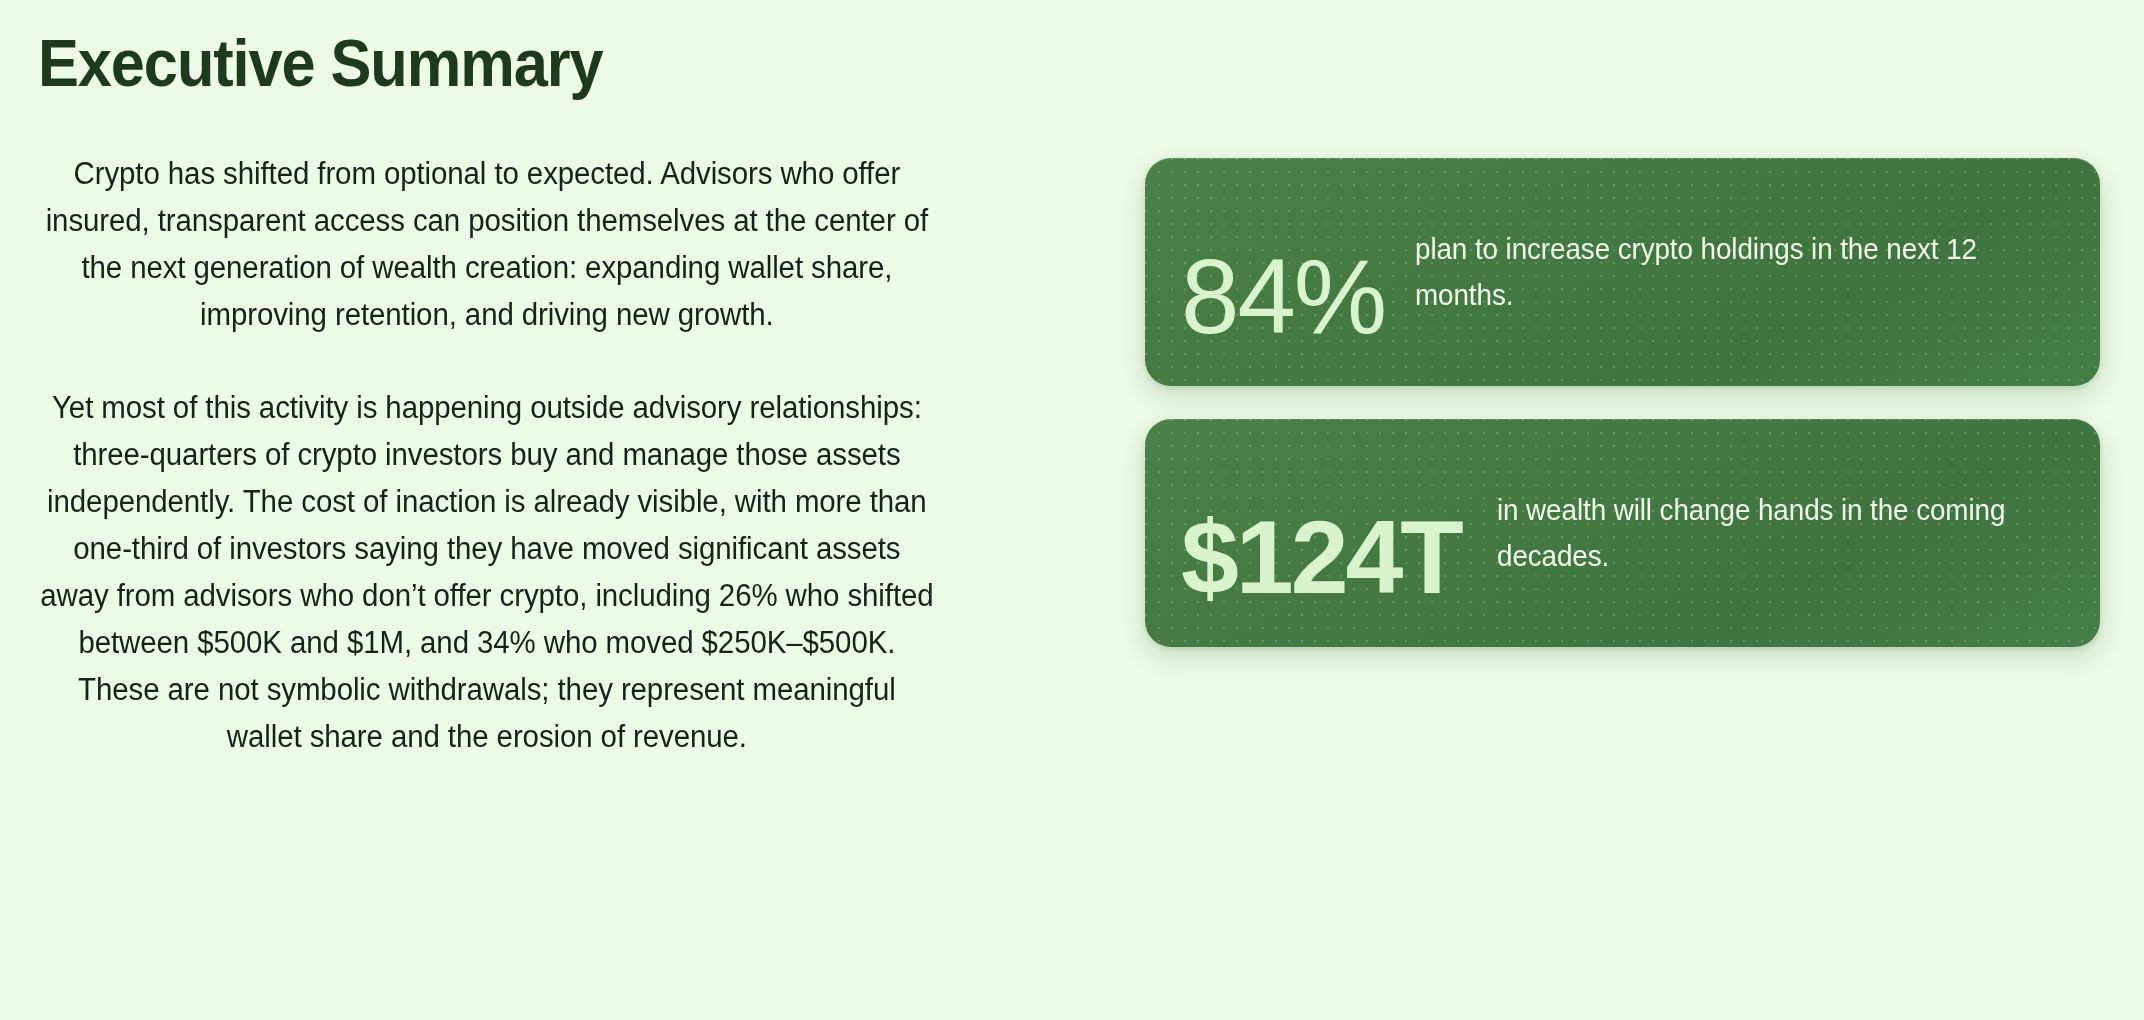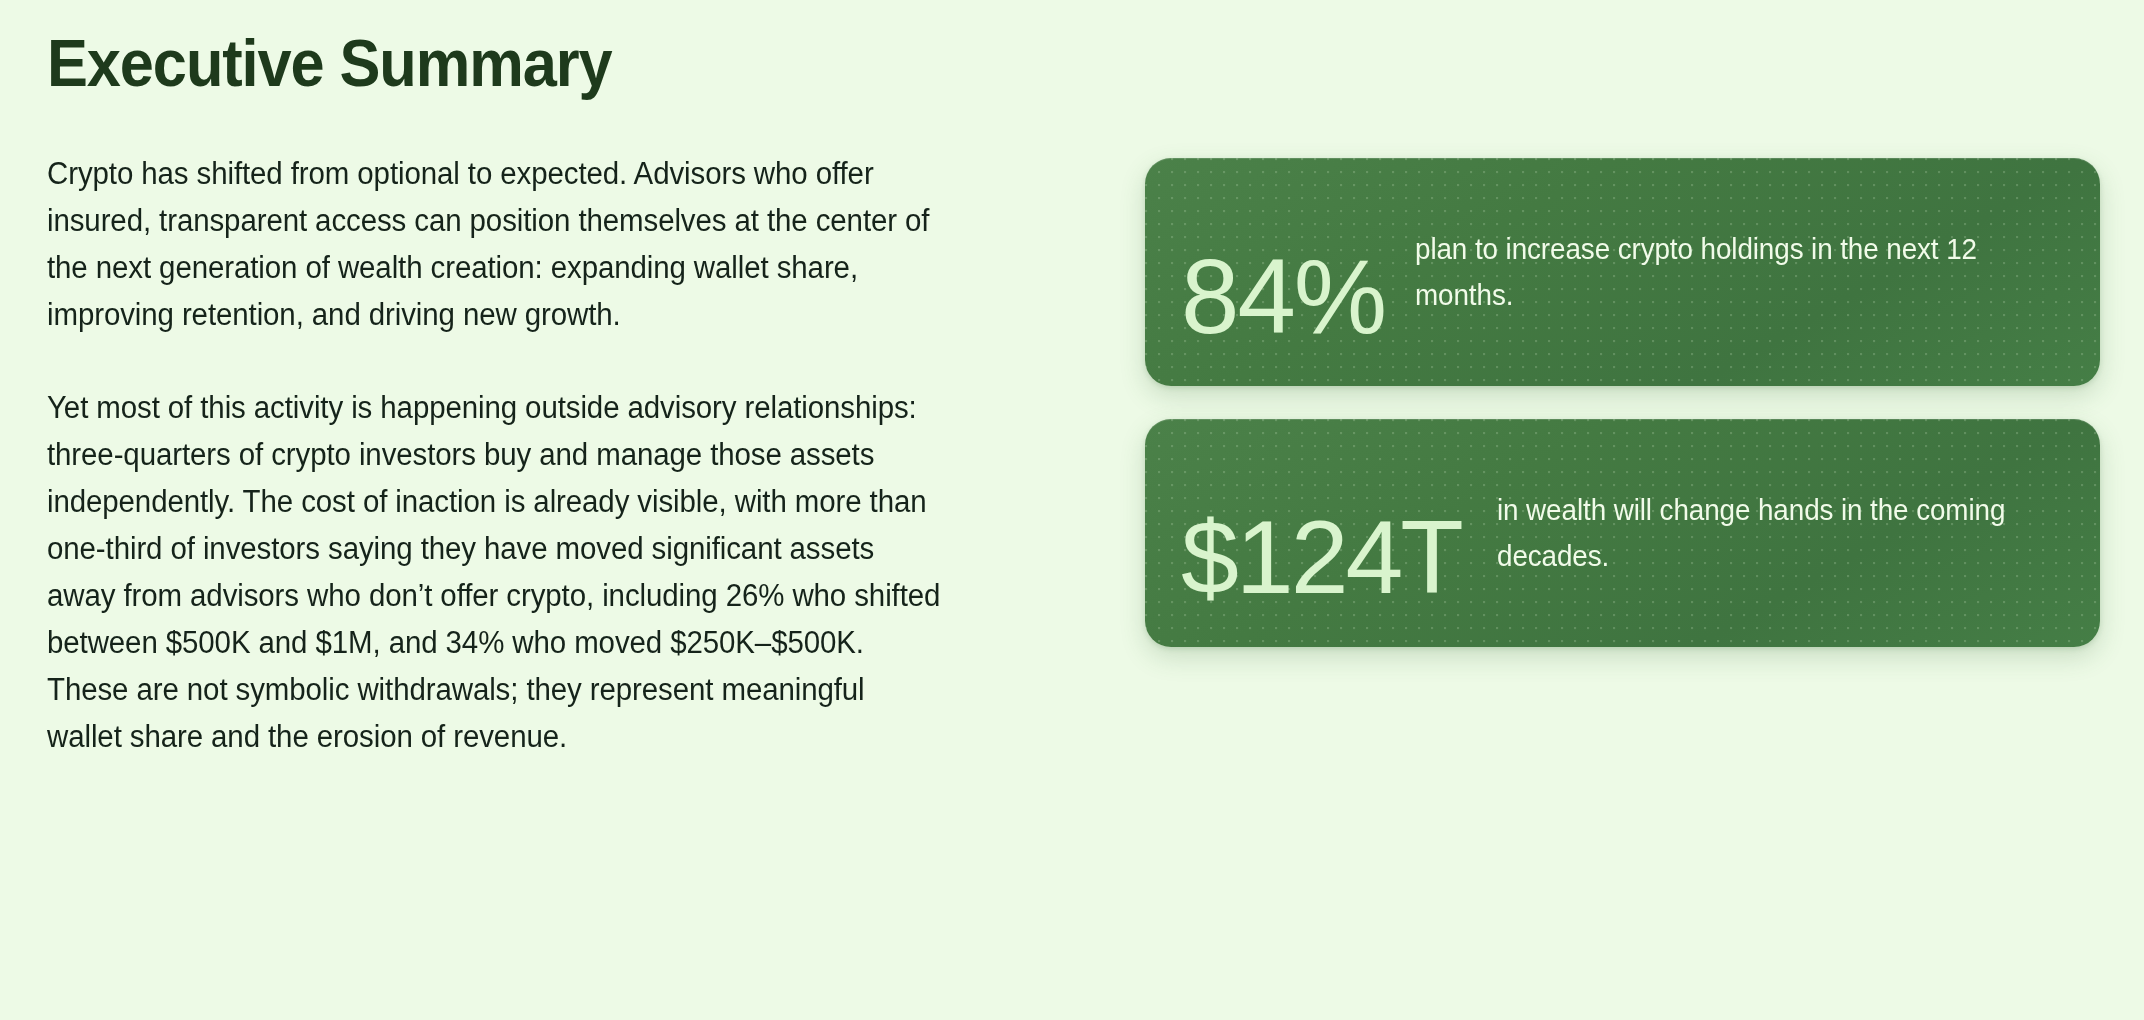--- a/index.html
+++ b/index.html
@@ -21,37 +21,37 @@
     display: flex;
     flex-direction: row;
     align-items: flex-start;
   }
 
   
   .left-col {
     width: 1000px;
     padding: 30px 0 0 38px;
     box-sizing: border-box;
-    margin-left: 9px;
   }
 
   .page-title {
     font-size: 66px;
     line-height: 1.0;
     font-weight: 700;
     color: #1e3a1c;
     letter-spacing: -1.2px;
     margin: 0 0 54px 0;
     font-family: "Liberation Sans", sans-serif;
     transform: scaleX(0.93);
     transform-origin: left center;
   }
 
   .body-copy {
     max-width: 900px;
+    text-align: center;
   }
 
   .body-paragraph {
     font-size: 31px;
     line-height: 47px;
     color: #15231a;
     margin: 0 0 46px 0;
     letter-spacing: -0.1px;
     transform: scaleX(0.95);
     transform-origin: left top;
@@ -103,21 +103,21 @@
     color: #d9f4cd;
     letter-spacing: -2px;
     white-space: nowrap;
     flex: 0 0 auto;
     position: relative;
     z-index: 2;
     font-family: "Liberation Sans", sans-serif;
     margin-top: 48px;
   }
 
-  .stat-value.tight { letter-spacing: -3px; }
+  .stat-value.tight { letter-spacing: -3px; font-weight: bold; }
 
   .stat-desc {
     font-size: 29px;
     line-height: 46px;
     color: #f1fbe9;
     margin-left: 30px;
     max-width: 590px;
     letter-spacing: -0.1px;
     position: relative;
     z-index: 2;

